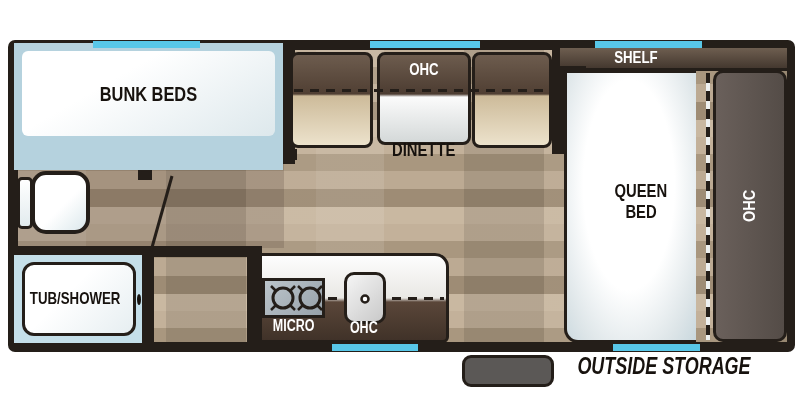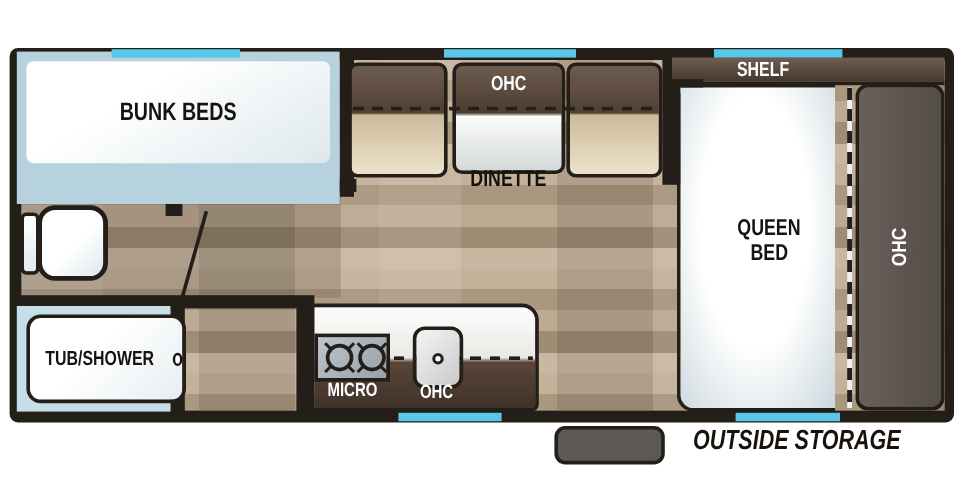--- a/index.html
+++ b/index.html
@@ -78,21 +78,21 @@
   <div class="abs bunk-zone" style="left:14px;top:43px;width:269px;height:127px;">
     <div class="abs bunk-mat ctr" style="left:8px;top:8px;width:253px;height:85px;">
       <span class="lbl" style="font-size:21px;">BUNK BEDS</span>
     </div>
   </div>
 
   <div class="abs toilet-tank" style="left:17px;top:177px;width:16px;height:52px;"></div>
   <div class="abs toilet-bowl" style="left:31px;top:171px;width:59px;height:63px;"></div>
 
   <div class="abs tub-zone" style="left:14px;top:255px;width:128px;height:88px;">
-    <div class="abs tub ctr" style="left:8px;top:7px;width:133px;height:74px;">
+    <div class="abs tub ctr" style="left:8px;top:7px;width:114px;height:74px;">
       <span class="lbl" style="font-size:17px;">TUB/SHOWER</span>
       <span class="drain"></span>
     </div>
   </div>
 
 
   <div class="abs kitchen" style="left:259px;top:253px;width:190px;height:90px;"></div>
   <div class="abs dash-h" style="left:264px;top:297px;width:180px;height:3px;"></div>
   <div class="abs stove" style="left:262px;top:278px;width:63px;height:40px;"></div>
   <div class="abs sink" style="left:344px;top:272px;width:42px;height:52px;"></div>

